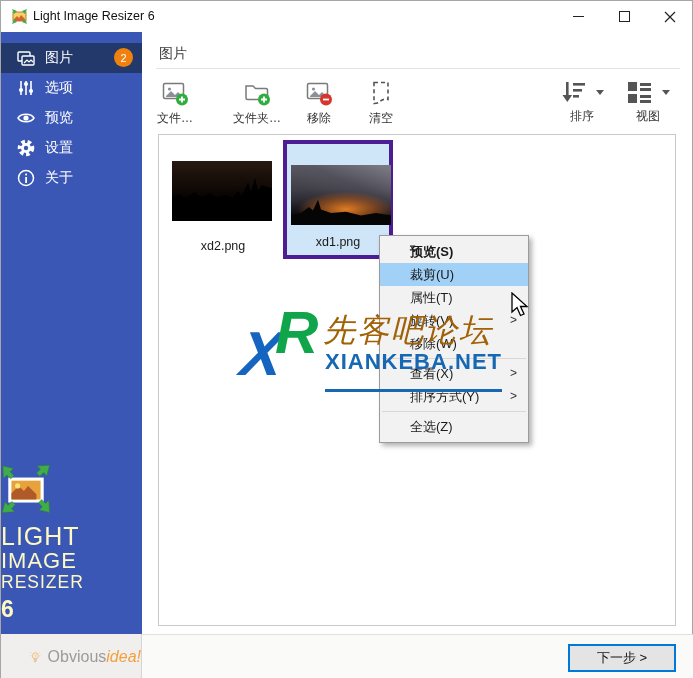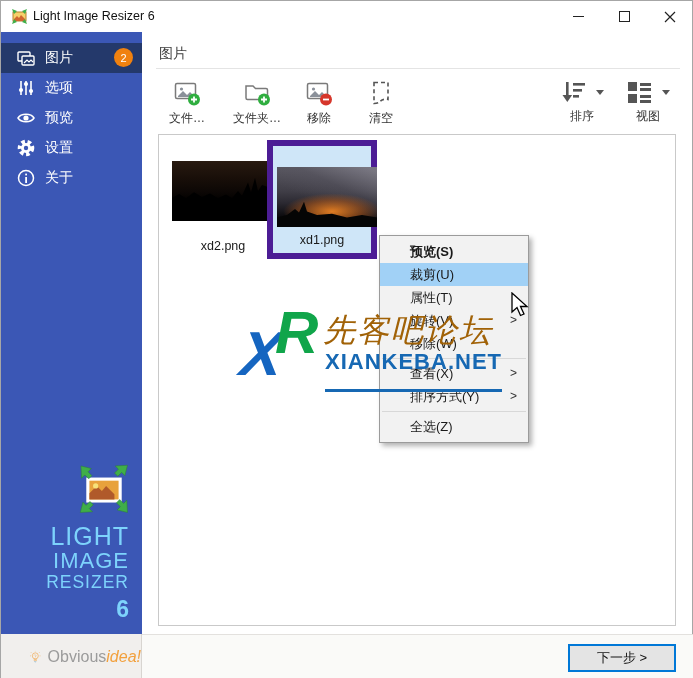--- a/index.html
+++ b/index.html
@@ -15,21 +15,21 @@
   .glyph-min{width:11px;height:1px;background:#222;}
   .glyph-max{width:9px;height:9px;border:1px solid #222;}
 
   
   .sidebar{position:absolute;left:0;top:31px;width:141px;height:602px;background:#3b57b5;}
   .nav-item{position:absolute;left:0;width:141px;height:30px;display:flex;align-items:center;color:#fff;font-size:14px;cursor:default;}
   .nav-item.selected{background:#24396b;}
   .nav-icon{margin-left:15px;width:20px;height:20px;flex:0 0 20px;display:flex;align-items:center;}
   .nav-label{margin-left:9px;}
   .badge{position:absolute;right:9px;top:5px;width:19px;height:19px;border-radius:50%;background:#f0810f;color:#fff;font-size:11px;display:flex;align-items:center;justify-content:center;}
-  .app-logo{position:absolute;left:0;top:432px;width:128px;text-align:right;color:#7dd3fc;}
+  .app-logo{position:absolute;left:0;top:432px;width:128px;text-align:left;color:#fef9c3;}
   .logo-l1{font-size:25px;font-weight:300;letter-spacing:1px;margin-top:6px;line-height:1.0;}
   .logo-l2{font-size:22px;font-weight:300;letter-spacing:1px;line-height:1.05;}
   .logo-l3{font-size:17.5px;font-weight:300;letter-spacing:1px;line-height:1.15;}
   .logo-l4{font-size:23px;font-weight:bold;margin-top:4px;}
 
   
   .footer-left{position:absolute;left:0;top:633px;width:141px;height:45px;background:#f1efed;border-right:1px solid #d8d5d1;box-sizing:border-box;display:flex;align-items:center;padding-left:20px;}
   .brand-text{margin-left:7px;font-size:16px;color:#9b9b9b;}
   .brand-orange{color:#f2a03d;font-style:italic;}
   .footer-right{position:absolute;left:141px;top:633px;width:552px;height:45px;background:#fafaf8;border-top:1px solid #e3e1de;box-sizing:border-box;}
@@ -39,21 +39,21 @@
   .page-title{position:absolute;left:158px;top:44px;font-size:14px;color:#3c3c3c;}
   .header-rule{position:absolute;left:155px;top:67px;width:524px;height:1px;background:#e4e4e4;}
   .tb{position:absolute;top:79px;height:50px;display:flex;flex-direction:column;align-items:center;}
   .tb-label{margin-top:3px;font-size:12px;color:#333;white-space:nowrap;}
   .tb-row{display:flex;align-items:center;}
   .caret{width:0;height:0;border:4px solid transparent;border-top:5px solid #555;margin-left:9px;margin-top:4px;}
 
   .list-panel{position:absolute;left:157px;top:133px;width:518px;height:492px;border:1px solid #c9c9c9;box-sizing:border-box;background:#fff;}
   .tile{position:absolute;top:5px;width:110px;height:119px;box-sizing:border-box;}
   .tile1{left:9px;}
-  .tile2{left:108px;background:#cfe6f8;border:6px solid #4c1d95;}
+  .tile2{left:124px;background:#cfe6f8;border:4px solid #4c1d95;}
   .thumb{position:absolute;left:4px;top:21px;width:100px;height:60px;overflow:hidden;}
   .tile2 .thumb{left:4px;top:21px;}
   .tile-label{position:absolute;bottom:6px;left:0;width:100%;text-align:center;font-size:12.5px;color:#1a1a1a;}
   .thumb-xd2{background:linear-gradient(180deg,#281a10 0%,#190f09 28%,#0c0705 52%,#000 68%);}
   .thumb-xd2::after{content:"";position:absolute;inset:0;background:#000;
     clip-path:polygon(0 62%,7% 55%,14% 62%,22% 52%,30% 60%,38% 54%,46% 62%,54% 56%,60% 62%,66% 50%,70% 58%,76% 36%,79% 52%,83% 28%,86% 50%,90% 40%,100% 46%,100% 100%,0 100%);}
   .thumb-xd1{background:
     radial-gradient(ellipse 65% 40% at 55% 74%, rgba(235,130,35,0.95), rgba(170,85,25,0.6) 45%, rgba(70,45,30,0) 75%),
     linear-gradient(205deg, rgba(150,148,160,0.55) 5%, rgba(95,93,105,0.35) 35%, rgba(40,40,48,0) 60%),
     linear-gradient(180deg,#57555e 0%,#403e47 40%,#2b2931 60%,#0c0b0e 82%,#000 100%);}
@@ -174,21 +174,21 @@
       <div class="logo-l1">LIGHT</div>
       <div class="logo-l2">IMAGE</div>
       <div class="logo-l3">RESIZER</div>
       <div class="logo-l4">6</div>
     </div>
   </div>
 
   <div class="page-title">图片</div>
   <div class="header-rule"></div>
 
-  <div class="tb" style="left:156px;width:60px">
+  <div class="tb" style="left:144px;width:60px">
     <svg width="27" height="27" viewBox="0 0 27 27">
       <rect x="1.5" y="3.5" width="20" height="15" rx="1.5" fill="#fff" stroke="#7a7a7a" stroke-width="1.5"></rect>
       <circle cx="7.5" cy="9" r="1.6" fill="#8a9099"></circle>
       <path d="M4,16 l5,-5 4,4 3,-3 4,4 v1 h-16 z" fill="#8a9099"></path>
       <circle cx="20" cy="19.5" r="6" fill="#2fae3f"></circle>
       <path d="M20,16.5 v6 M17,19.5 h6" stroke="#fff" stroke-width="1.8"></path>
     </svg>
     <span class="tb-label">文件…</span>
   </div>
   <div class="tb" style="left:222px;width:68px">

